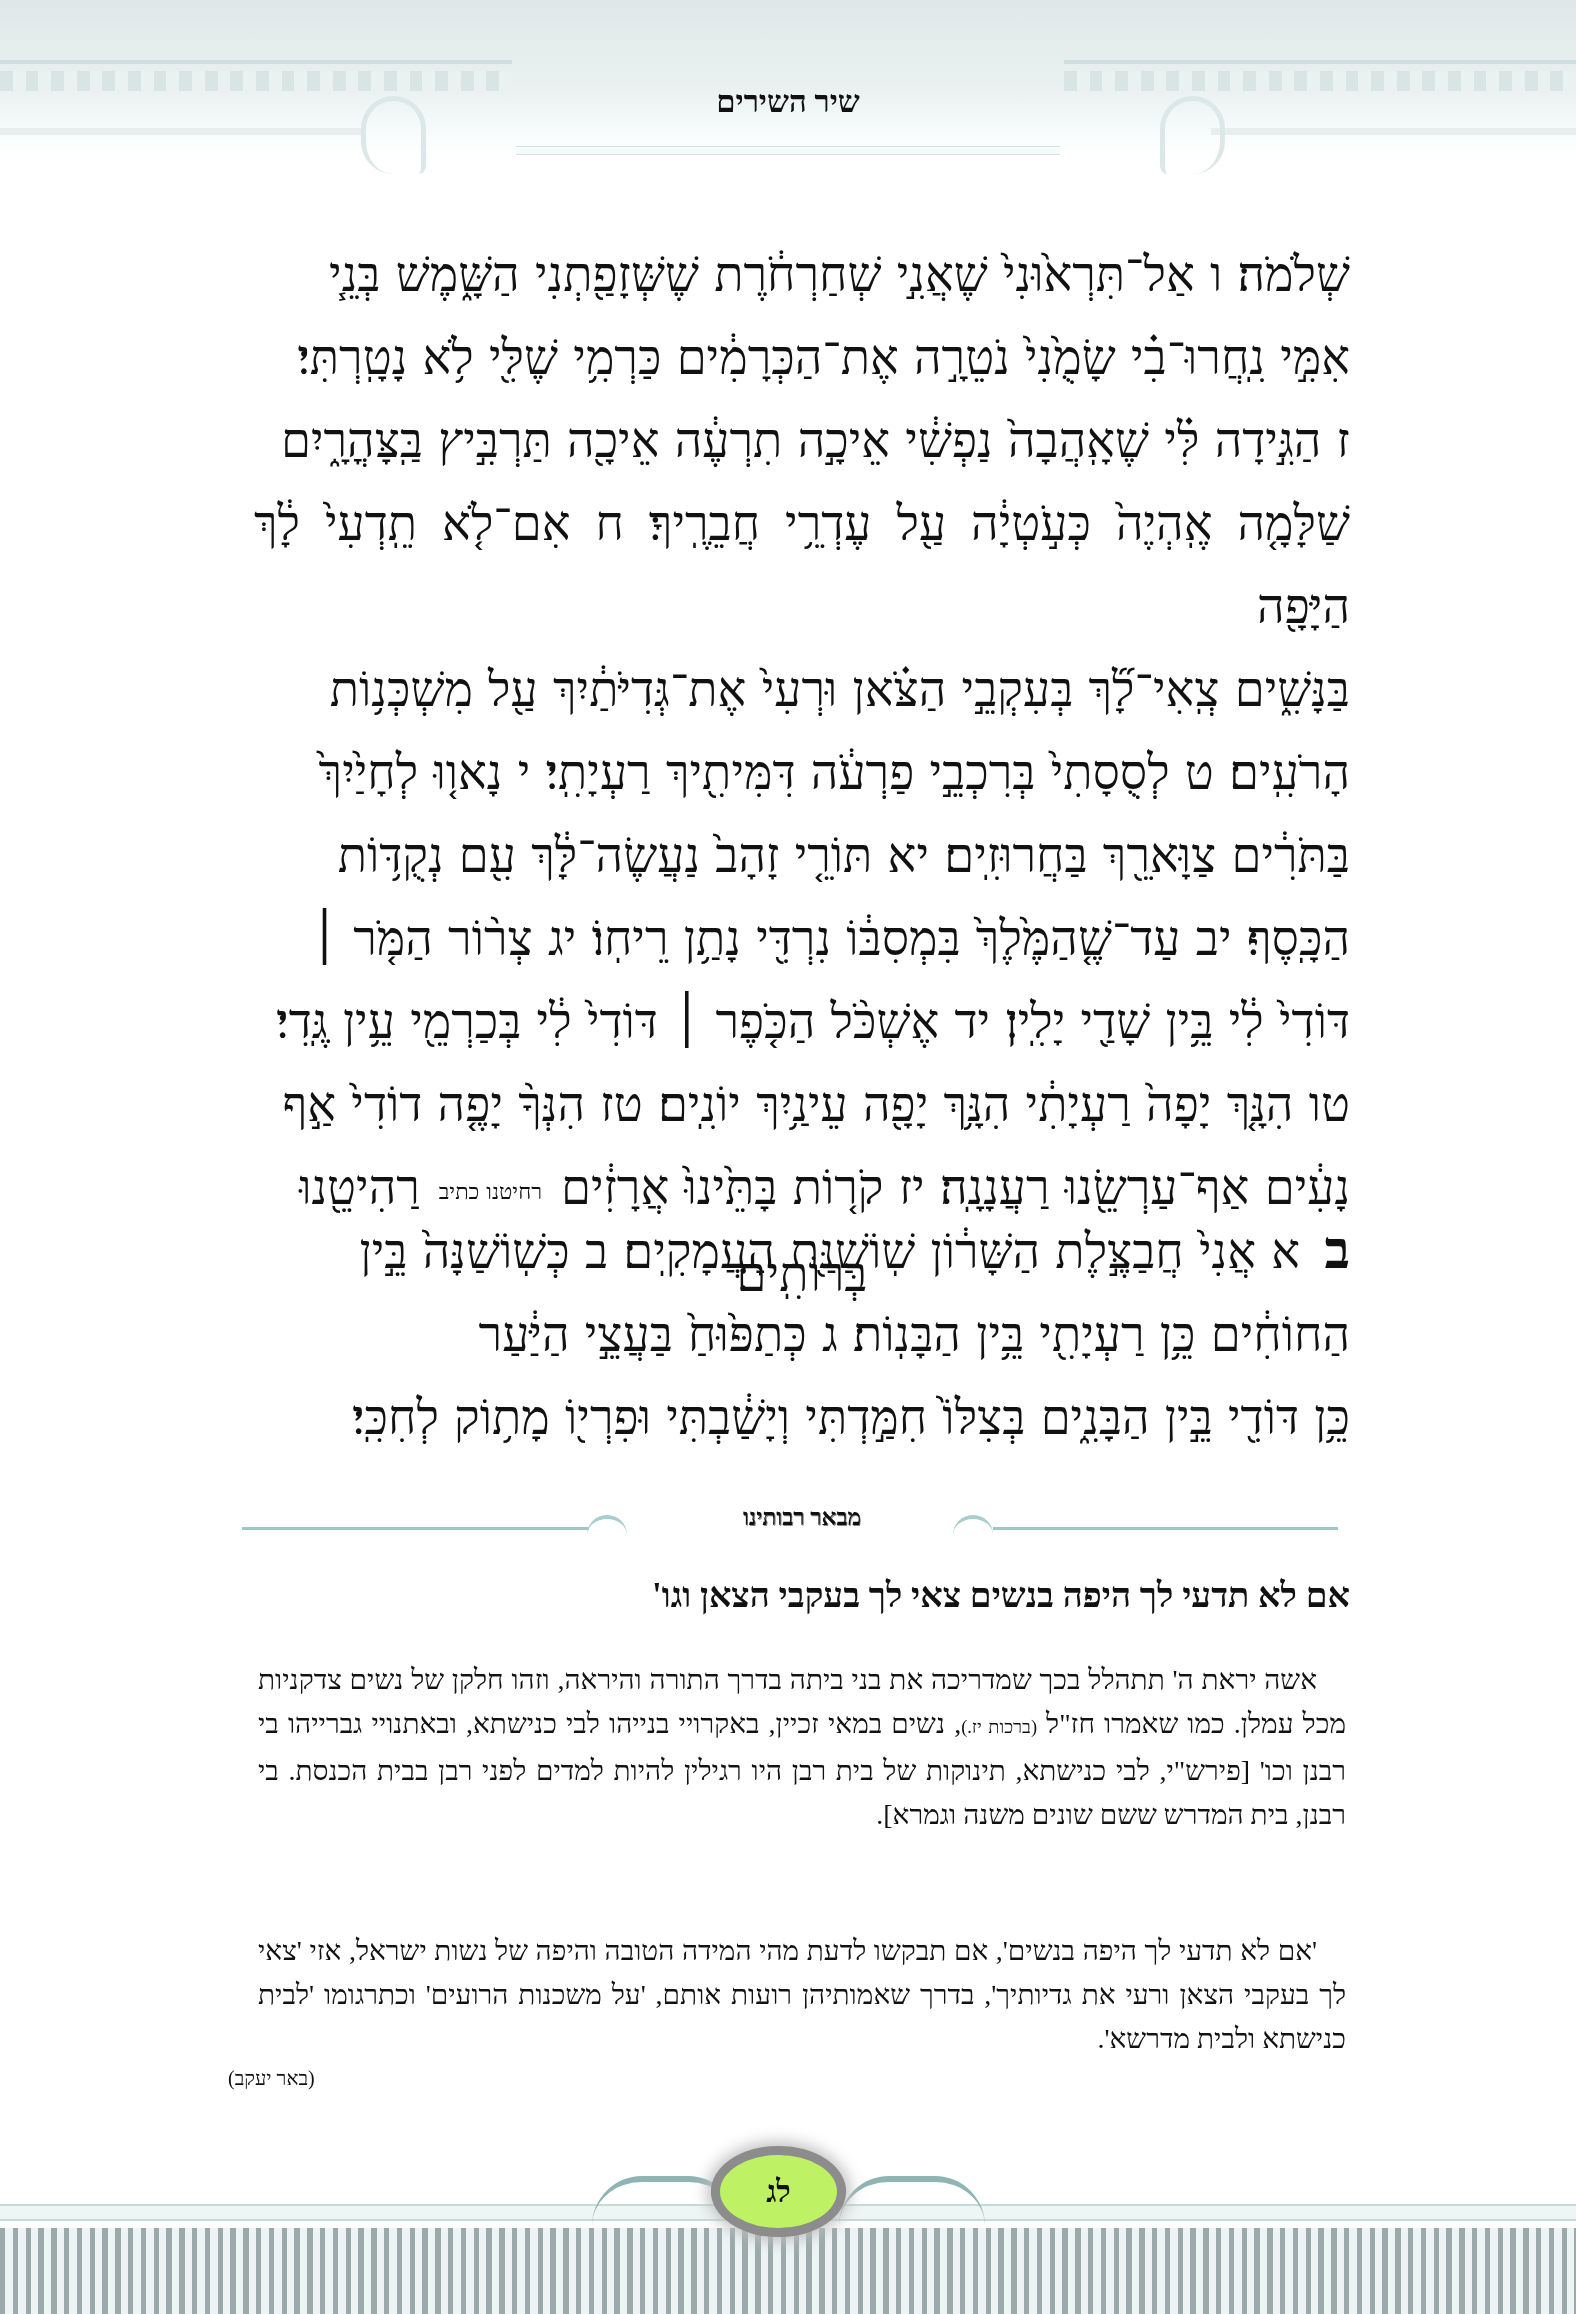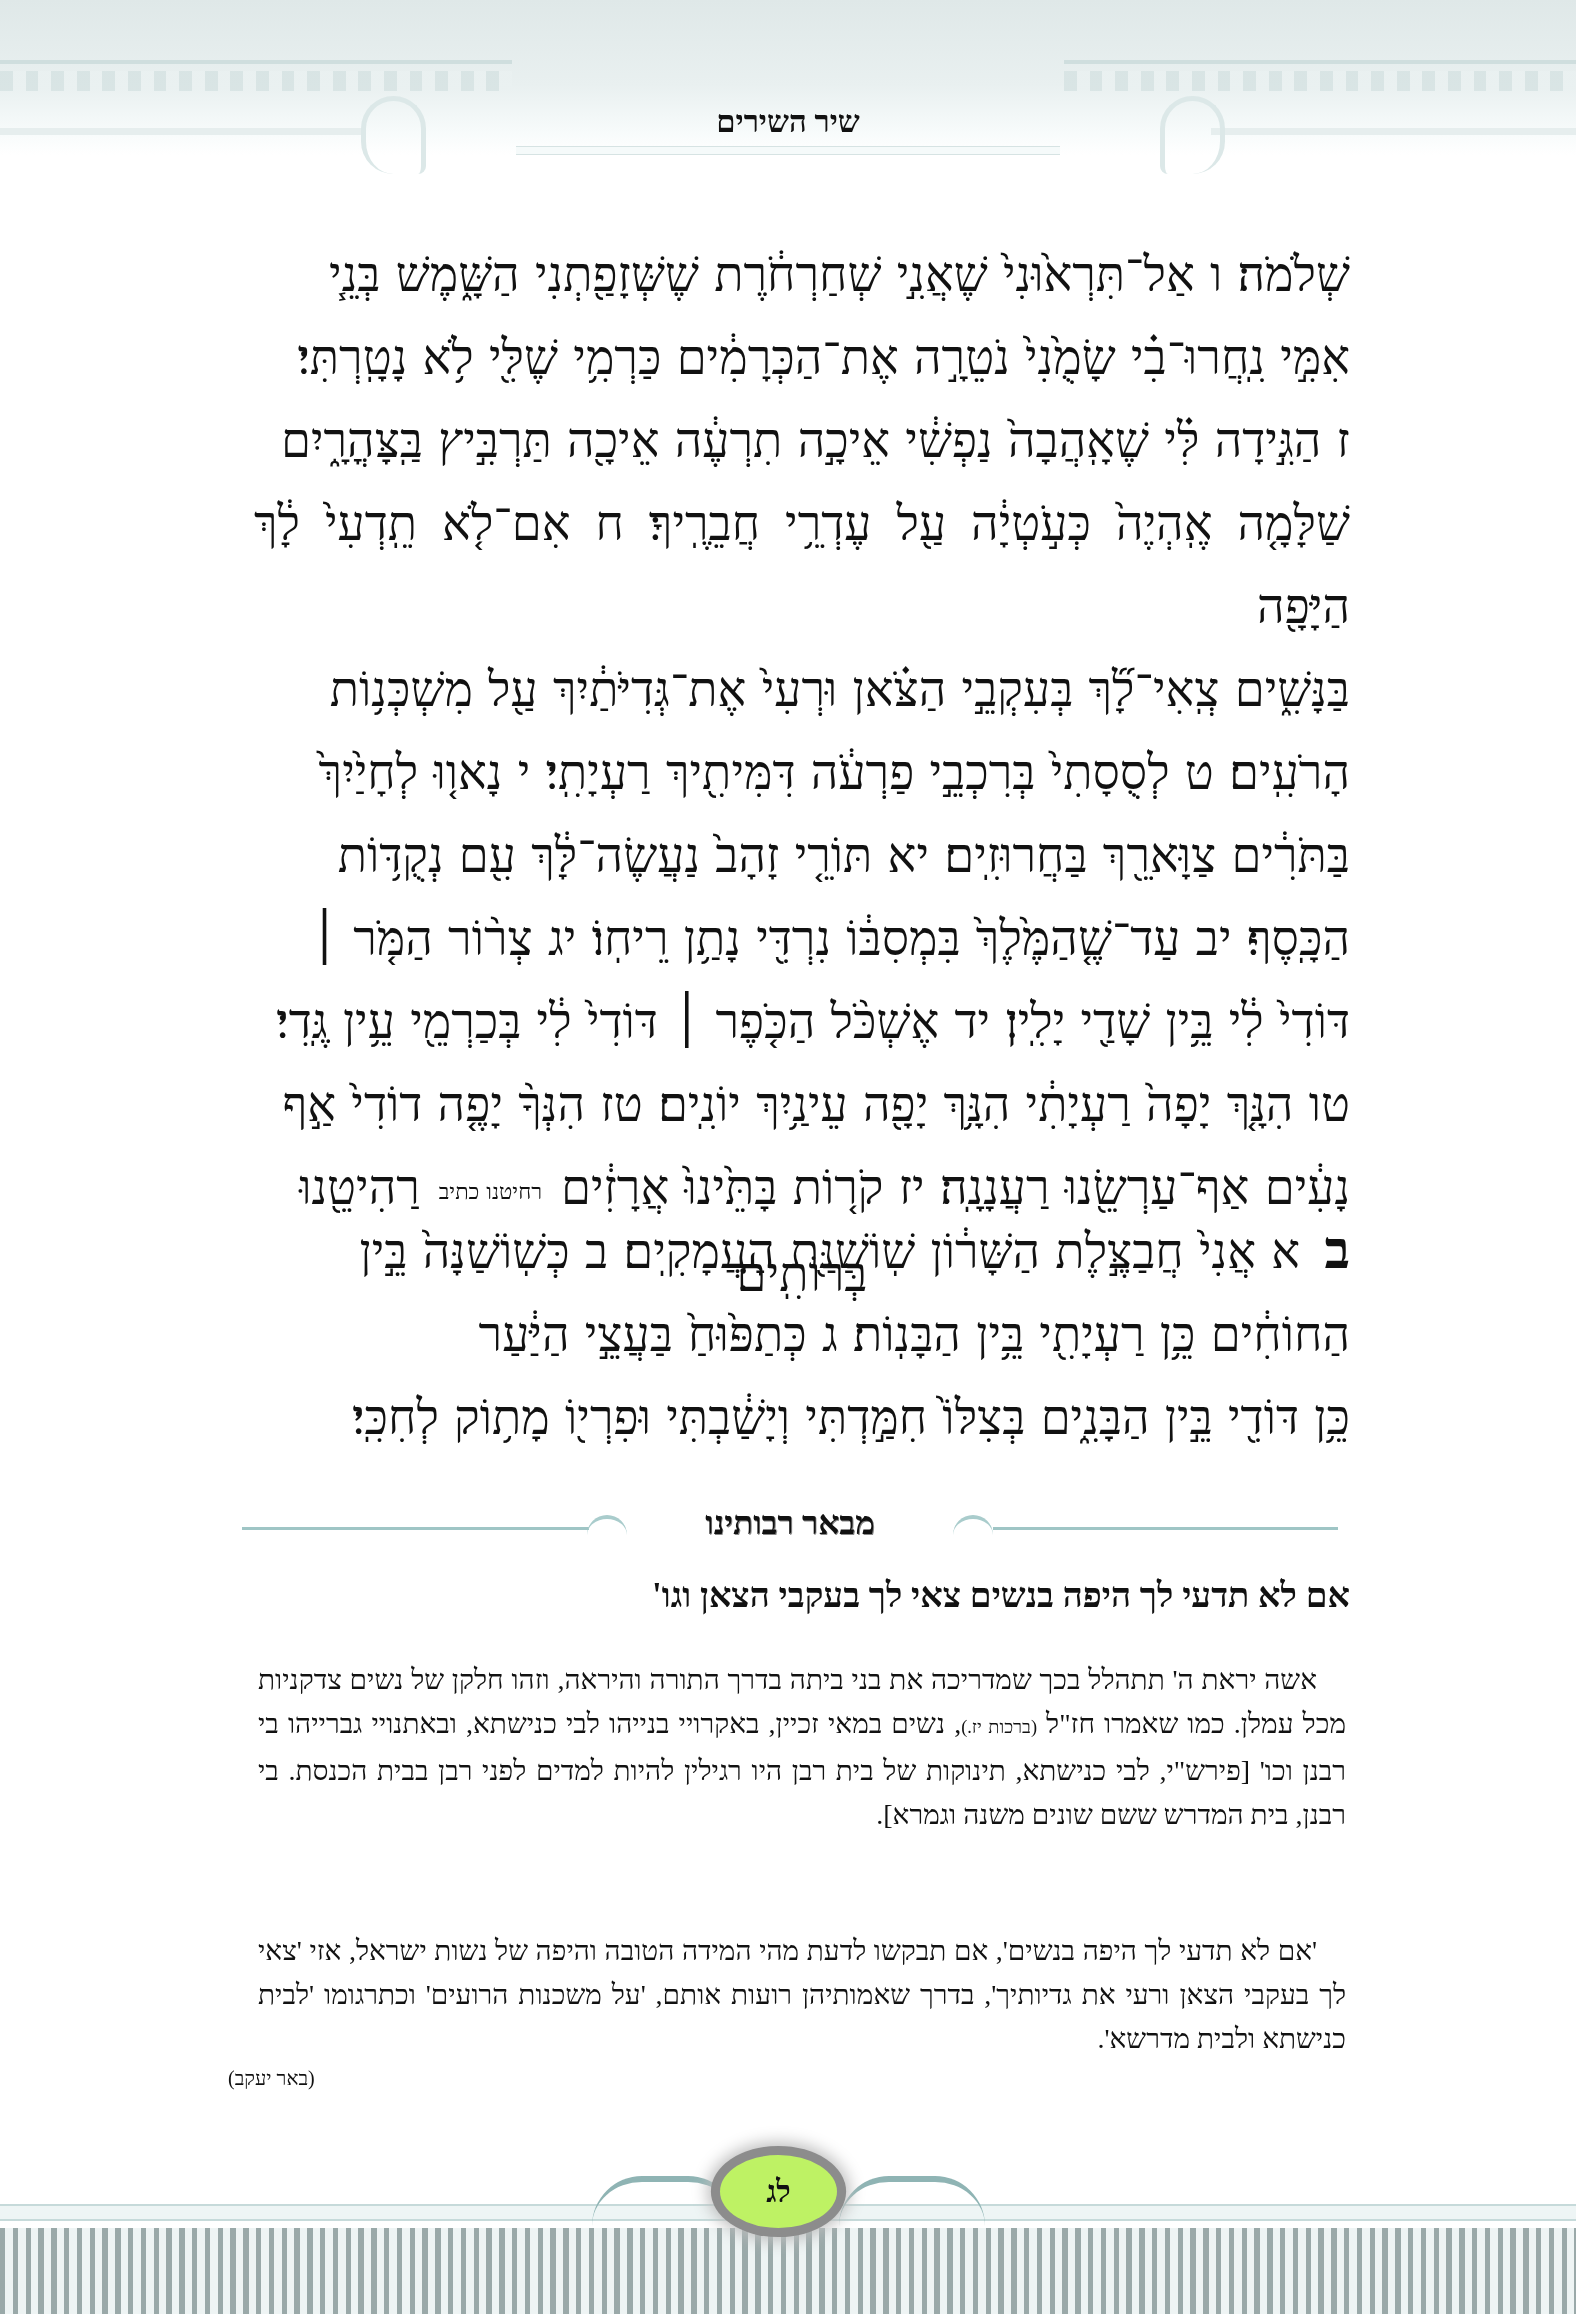--- a/index.html
+++ b/index.html
@@ -8,38 +8,38 @@
   .header-band{position:absolute;left:0;top:0;width:1576px;height:155px;
        background:linear-gradient(#dfe8e8 0%,#e9f0f0 55%,#f7fbfb 85%,#ffffff 100%);}
   .header-rule{position:absolute;left:0;height:3.7px;background:#cfdede;}
   .header-wave{position:absolute;top:71px;height:20px;
        background:repeating-linear-gradient(90deg,#d5e2e2 0 12.8px,#eaf1f1 12.8px 25.6px);opacity:.8;}
   .header-bar{position:absolute;left:155px;width:375px;top:146px;height:7.3px;background:#f5fafa;
        border-top:1.8px solid #d6e3e3;border-bottom:1.8px solid #d6e3e3;}
   .header-scroll{position:absolute;top:96px;width:55px;height:73px;border:5.5px solid #dce8e8;
        border-radius:37px 37px 9.1px 37px;border-bottom:none;}
   .running-title{position:absolute;top:84px;left:0;width:1576px;text-align:center;
-       font-family:"Liberation Serif",serif;font-weight:bold;font-size:31px;color:#111;margin-top:20px;}
+       font-family:"Liberation Serif",serif;font-weight:bold;font-size:31px;color:#111;}
 
   .verses{position:absolute;left:254px;top:233px;width:1096px;
        font-family:"DejaVu Serif",serif;font-size:48px;line-height:83px;text-align:justify;
        text-align-last:right;direction:rtl;}
   .verses p{margin:0;}
   .ketiv{font-size:22px;vertical-align:middle;margin:0 3.7px;}
   .chapter-2{position:absolute;left:254px;top:1208px;width:1096px;
        font-family:"DejaVu Serif",serif;font-size:48px;line-height:83px;text-align:justify;direction:rtl;}
   .chapter-letter{font-size:53px;font-weight:bold;margin-left:9.1px;}
   .centerline{text-align:center !important;text-align-last:center !important;}
 
   .section-divider{position:absolute;left:242px;top:1509px;width:1096px;height:37px;}
   .divider-line{position:absolute;top:18.3px;height:2.7px;background:#9fc5c5;}
   .divider-orn{position:absolute;top:5.5px;width:40px;height:22px;border-top:4.6px solid #a9cccc;
        border-radius:27.4px 27.4px 0 0;}
-  .section-title{position:absolute;left:0;top:-3.7px;width:1096px;text-align:center;
-       font-family:"Liberation Serif",serif;font-weight:bold;font-size:33px;color:#111;
+  .section-title{position:absolute;left:12px;top:-3.7px;width:1096px;text-align:center;
+       font-family:"Liberation Serif",serif;font-weight:bold;font-size:23px;color:#111;
        text-shadow:0.9px 0.9px 0 #888;}
 
   .comment-heading{position:absolute;left:254px;top:1576px;width:1096px;text-align:right;
        font-family:"Liberation Serif",serif;font-weight:bold;font-size:35px;}
   .comment{position:absolute;left:254px;width:1096px;direction:rtl;text-align:justify;
        font-family:"Liberation Serif",serif;font-size:28px;line-height:44px;}
   .comment p{margin:4px;text-indent:29px;}
   .small-ref{font-size:18.3px;}
   .source{position:absolute;left:228px;top:2067px;font-family:"Liberation Serif",serif;
        font-weight:normal;font-size:20px;}

